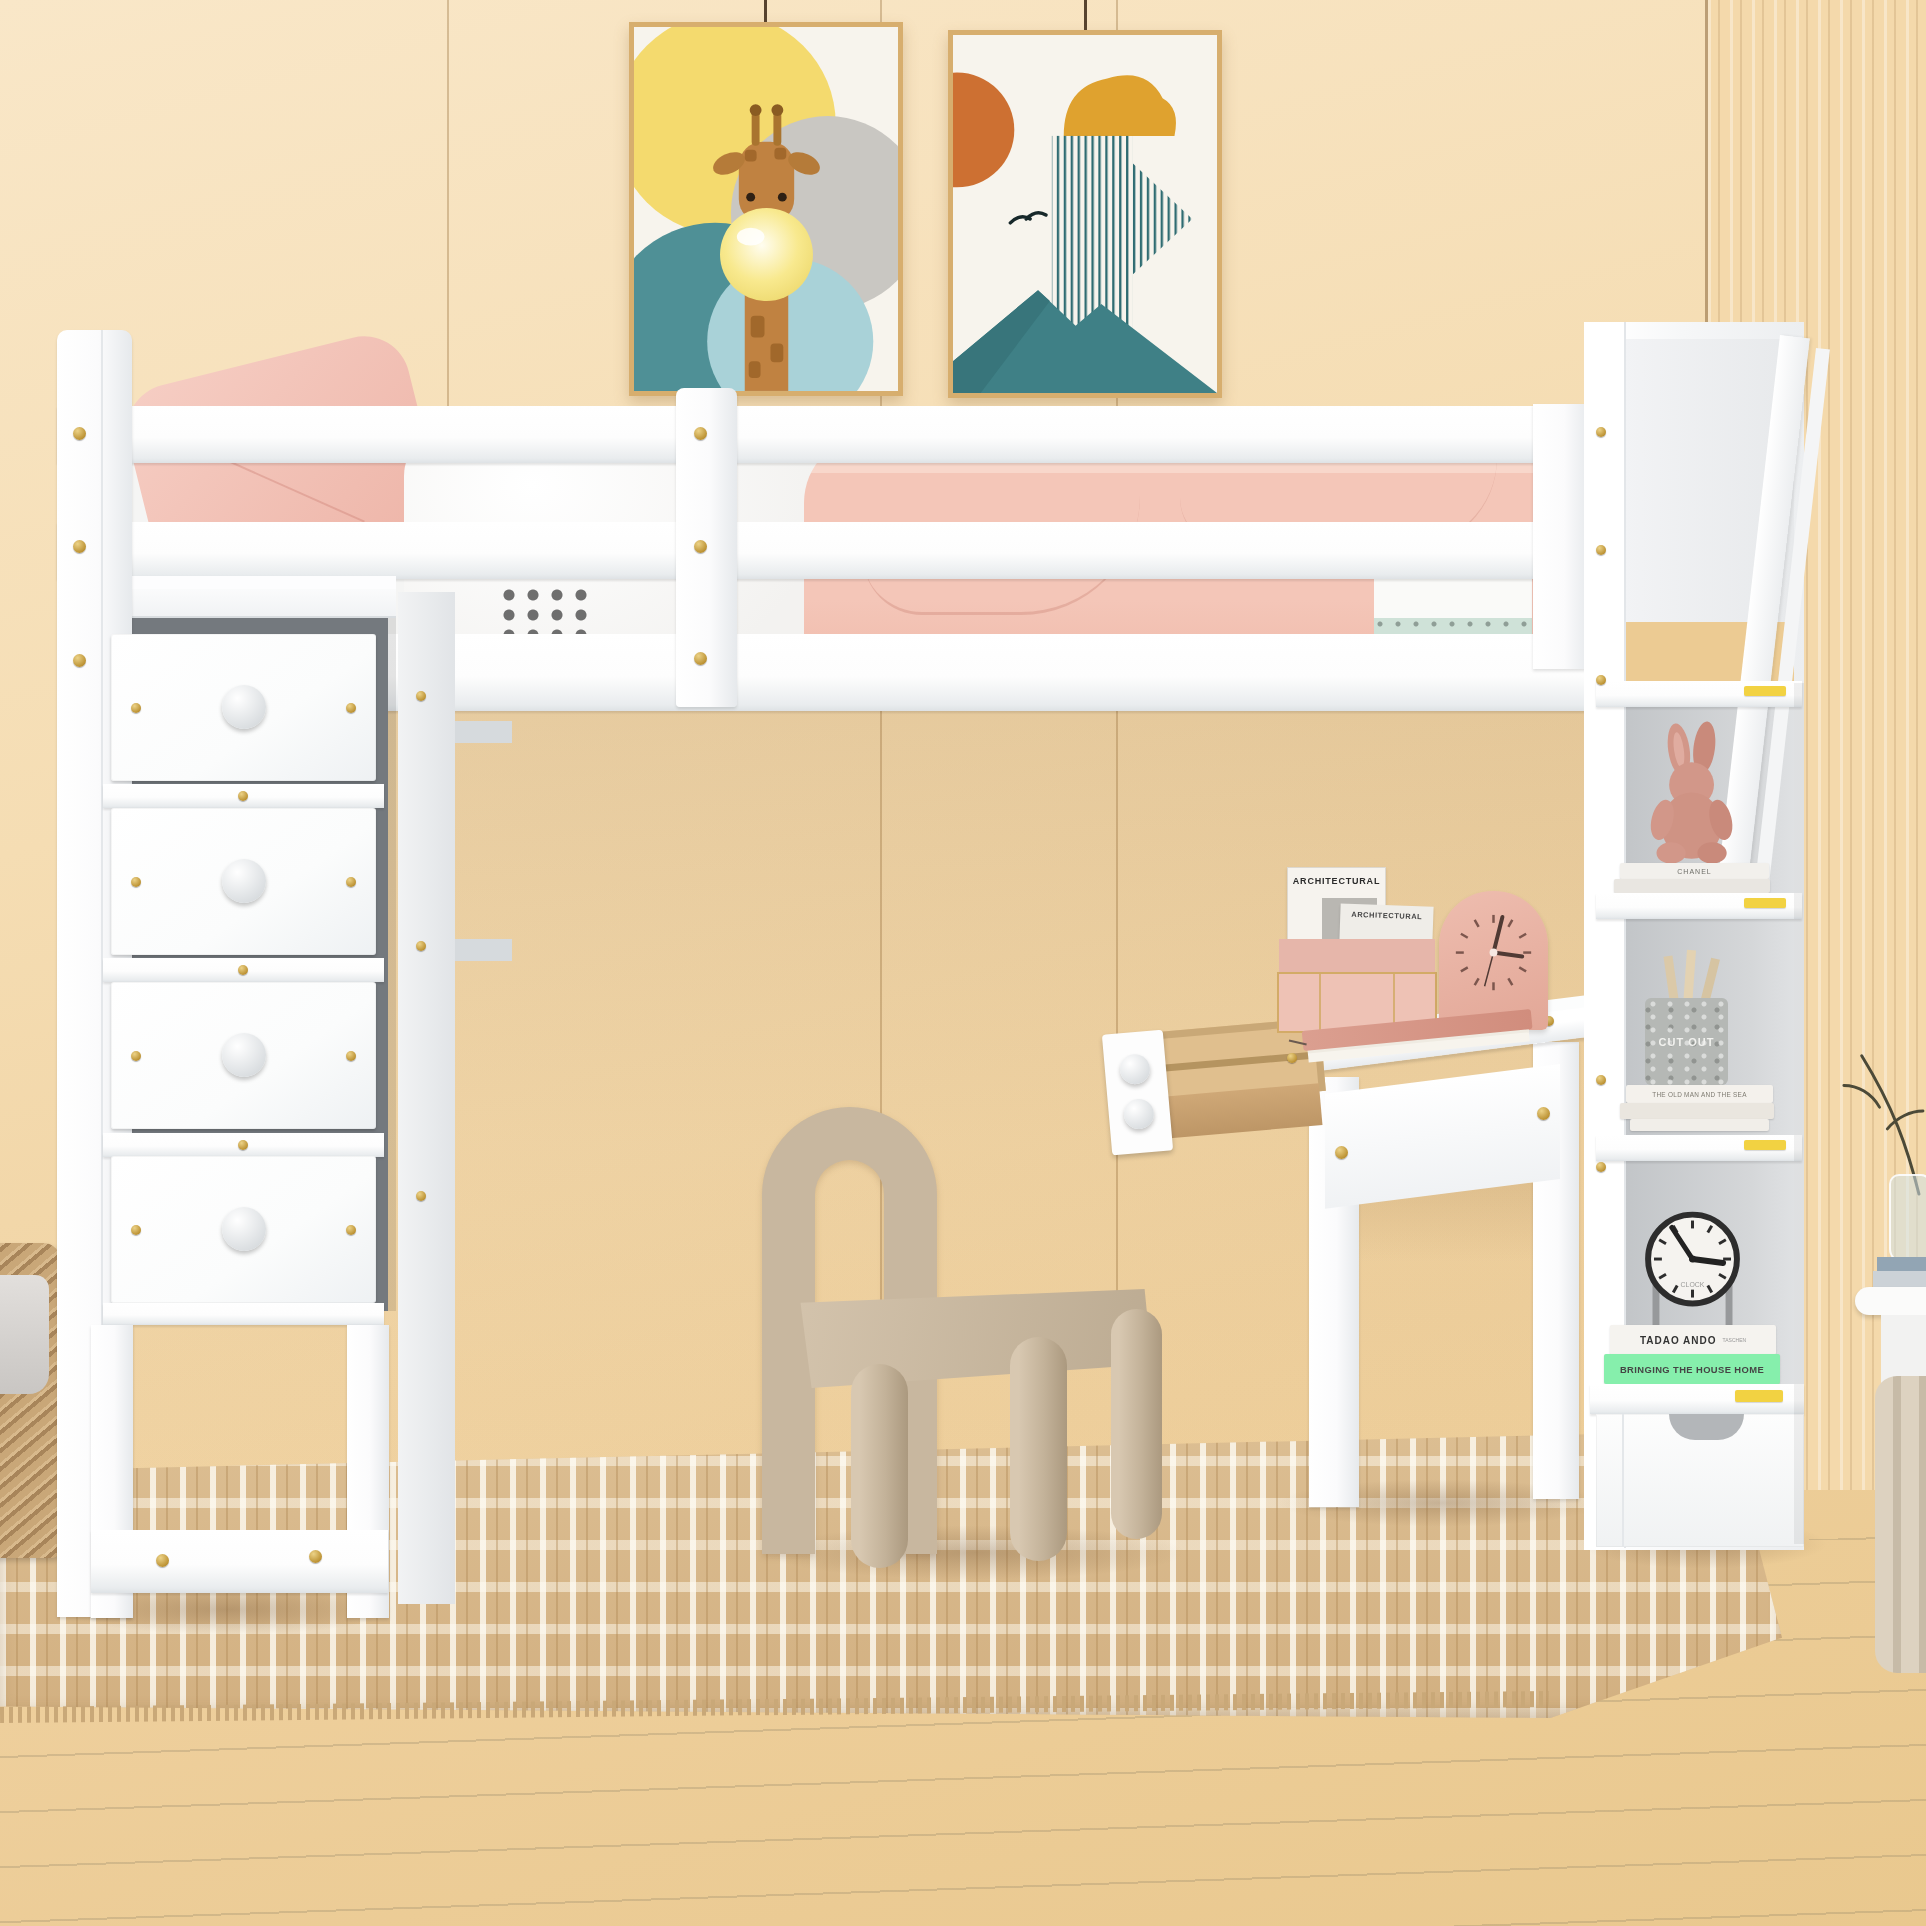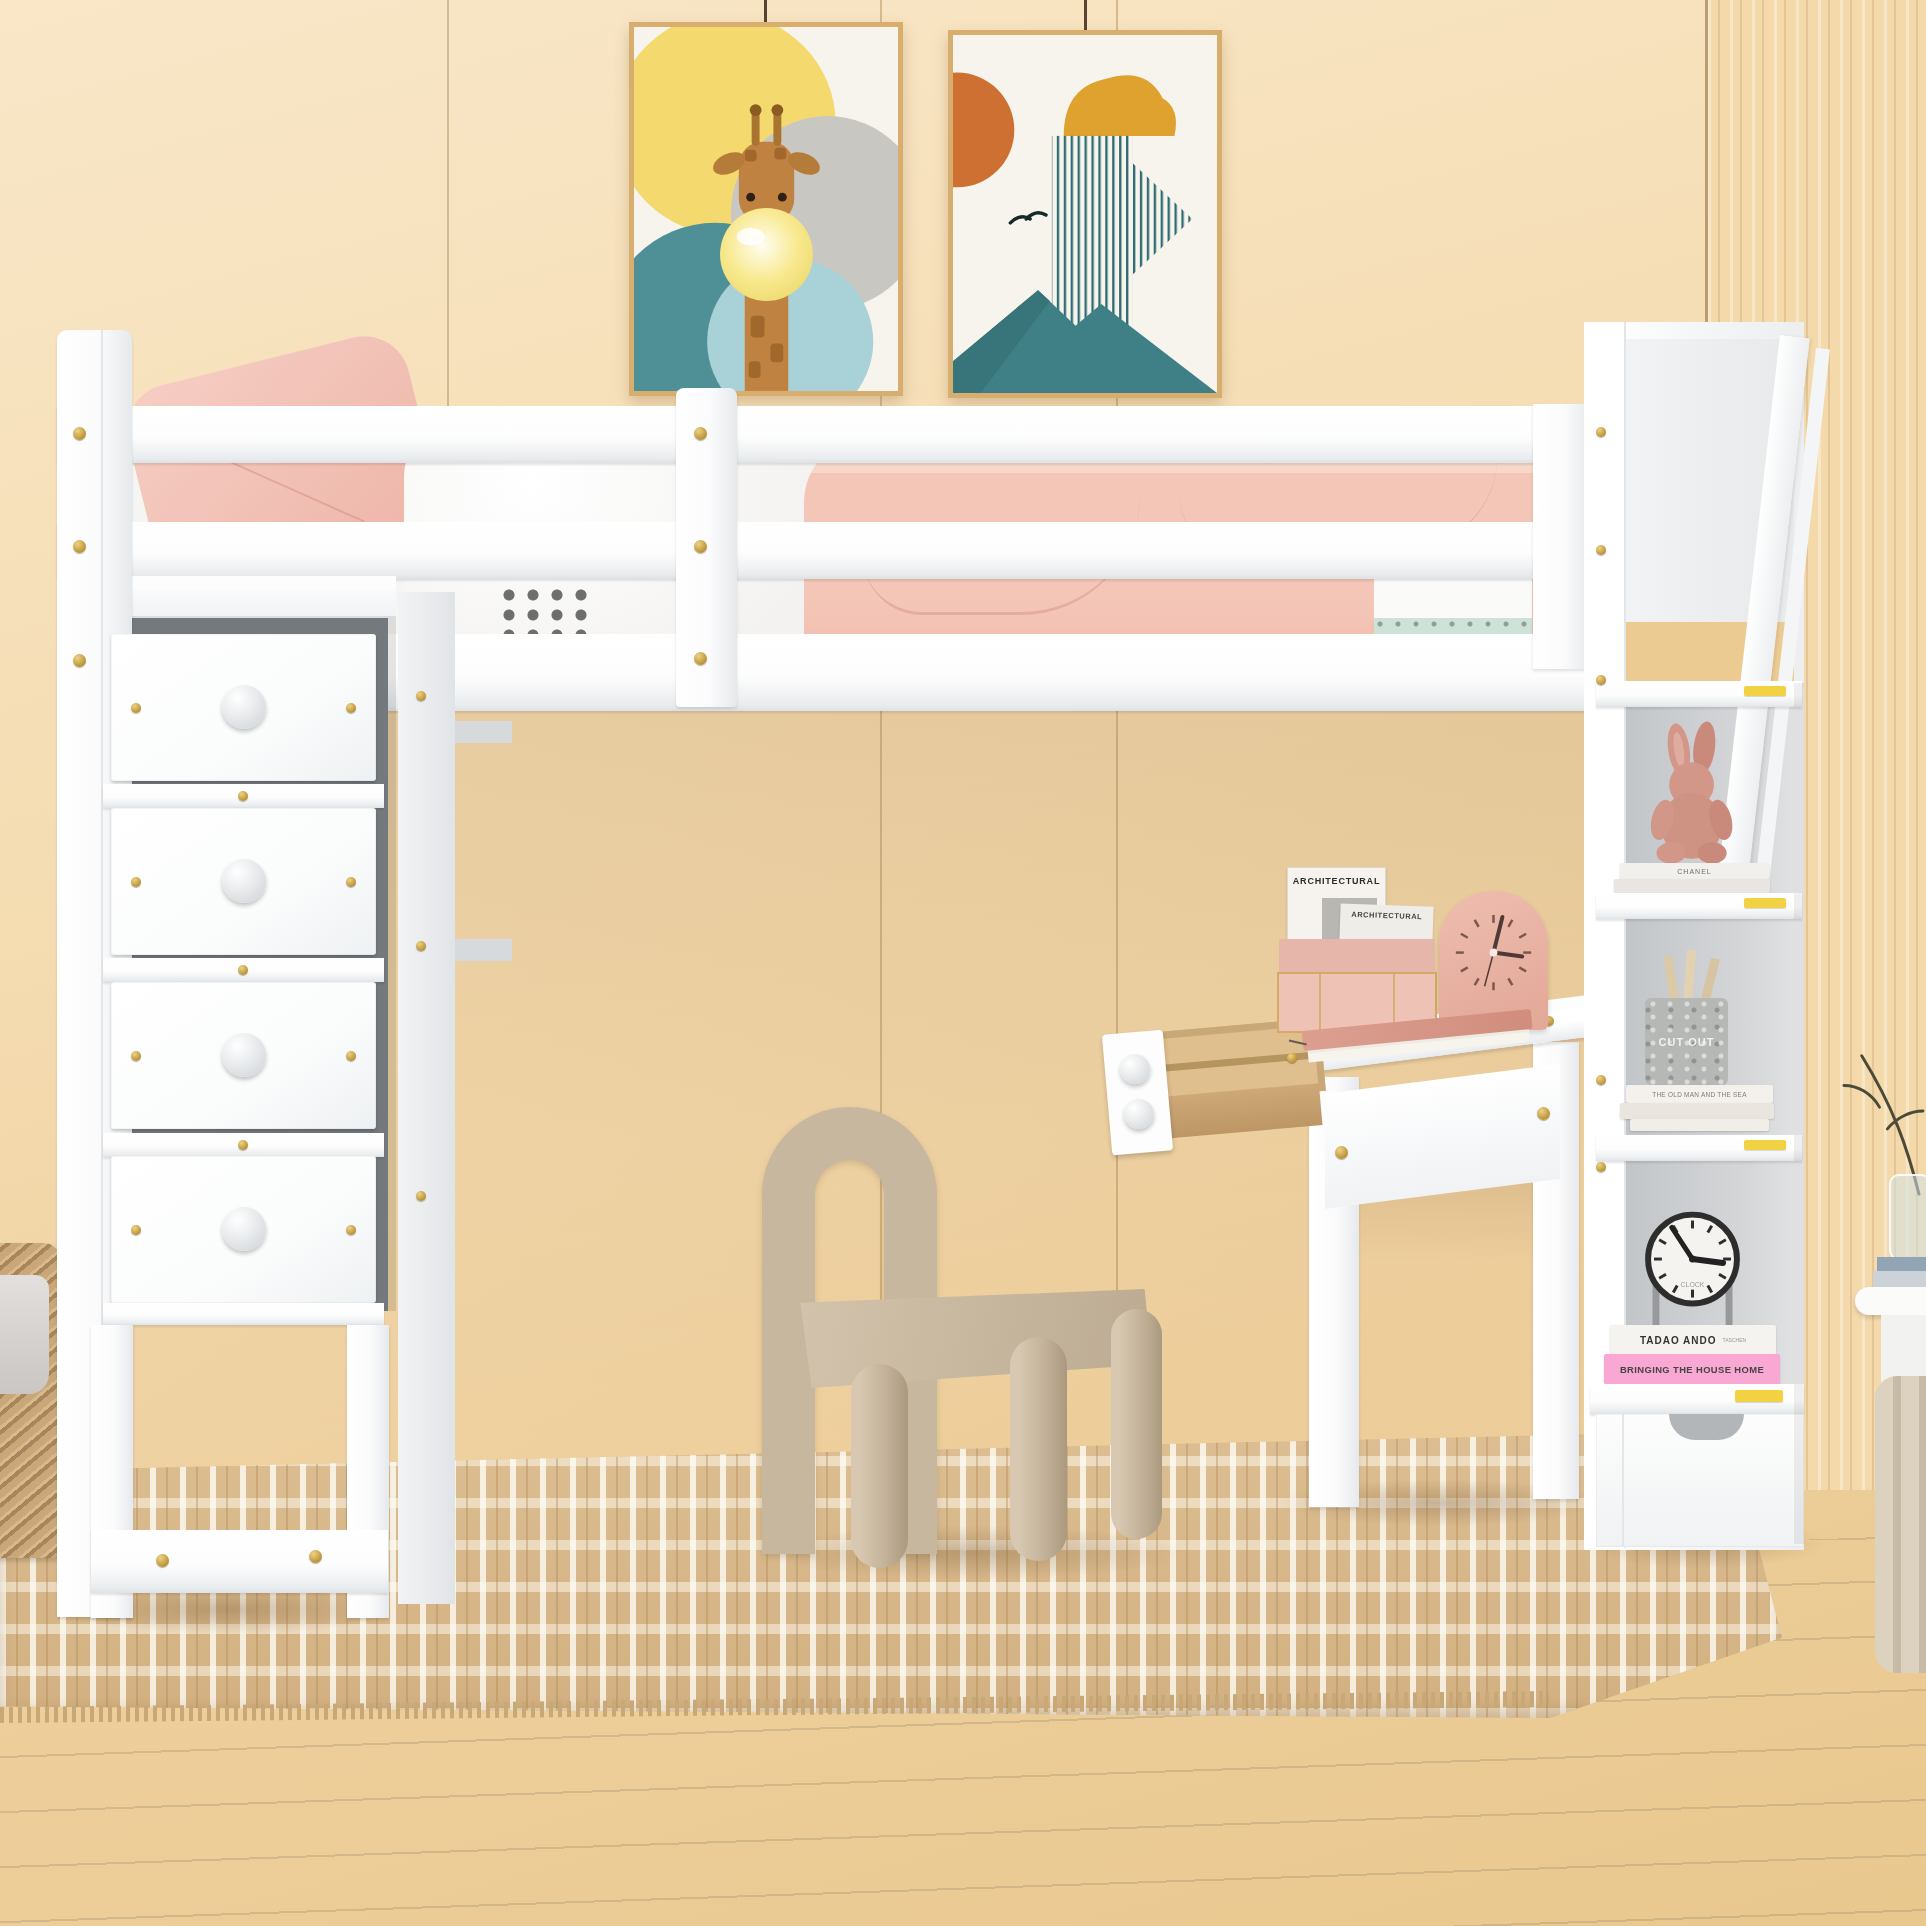--- a/index.html
+++ b/index.html
@@ -335,21 +335,21 @@
       <line x1="61" y1="76" x2="40" y2="44" stroke="#222" stroke-width="5" stroke-linecap="round"></line>
       <line x1="61" y1="76" x2="92" y2="80" stroke="#222" stroke-width="6" stroke-linecap="round"></line>
       <circle cx="61" cy="76" r="3.5" fill="#222"></circle>
       <text x="61" y="104" font-size="7" text-anchor="middle" fill="#9a9a98" font-family="Liberation Sans, sans-serif">CLOCK</text>
     </svg>
   </div>
   <div class="spine" style="left:1610px;top:1325px;width:166px;height:30px;background:#f5f3ef;z-index:6;gap:6px">
     <span class="tt" style="font-size:10px;letter-spacing:1px;color:#333">TADAO ANDO</span>
     <span style="font-size:5px;color:#999">TASCHEN</span>
   </div>
-  <div class="spine" style="left:1604px;top:1354px;width:176px;height:30px;background:#f9a8d4;z-index:6">
+  <div class="spine" style="left:1604px;top:1354px;width:176px;height:30px;background:#86efac;z-index:6">
     <span class="tt" style="font-size:9.4px;letter-spacing:0.4px;color:#454545">BRINGING THE HOUSE HOME</span>
   </div>
 
   <div class="a rail" style="left:1590px;top:1384px;width:214px;height:30px;z-index:6"></div>
   <div class="sticker" style="left:1735px;top:1390px;width:48px;height:12px"></div>
   <div class="a" style="left:1596px;top:1414px;width:208px;height:133px;background:linear-gradient(180deg,#fdfdfd,#f0f2f3);z-index:6;box-shadow:inset 0 0 0 1px rgba(0,0,0,.04)">
     <div class="a" style="left:73px;top:0;width:75px;height:26px;background:#b3b6b9;border-radius:0 0 40px 40px"></div>
     <div class="a" style="left:26px;top:0;width:2px;height:100%;background:#e4e7ea"></div>
   </div>
 

